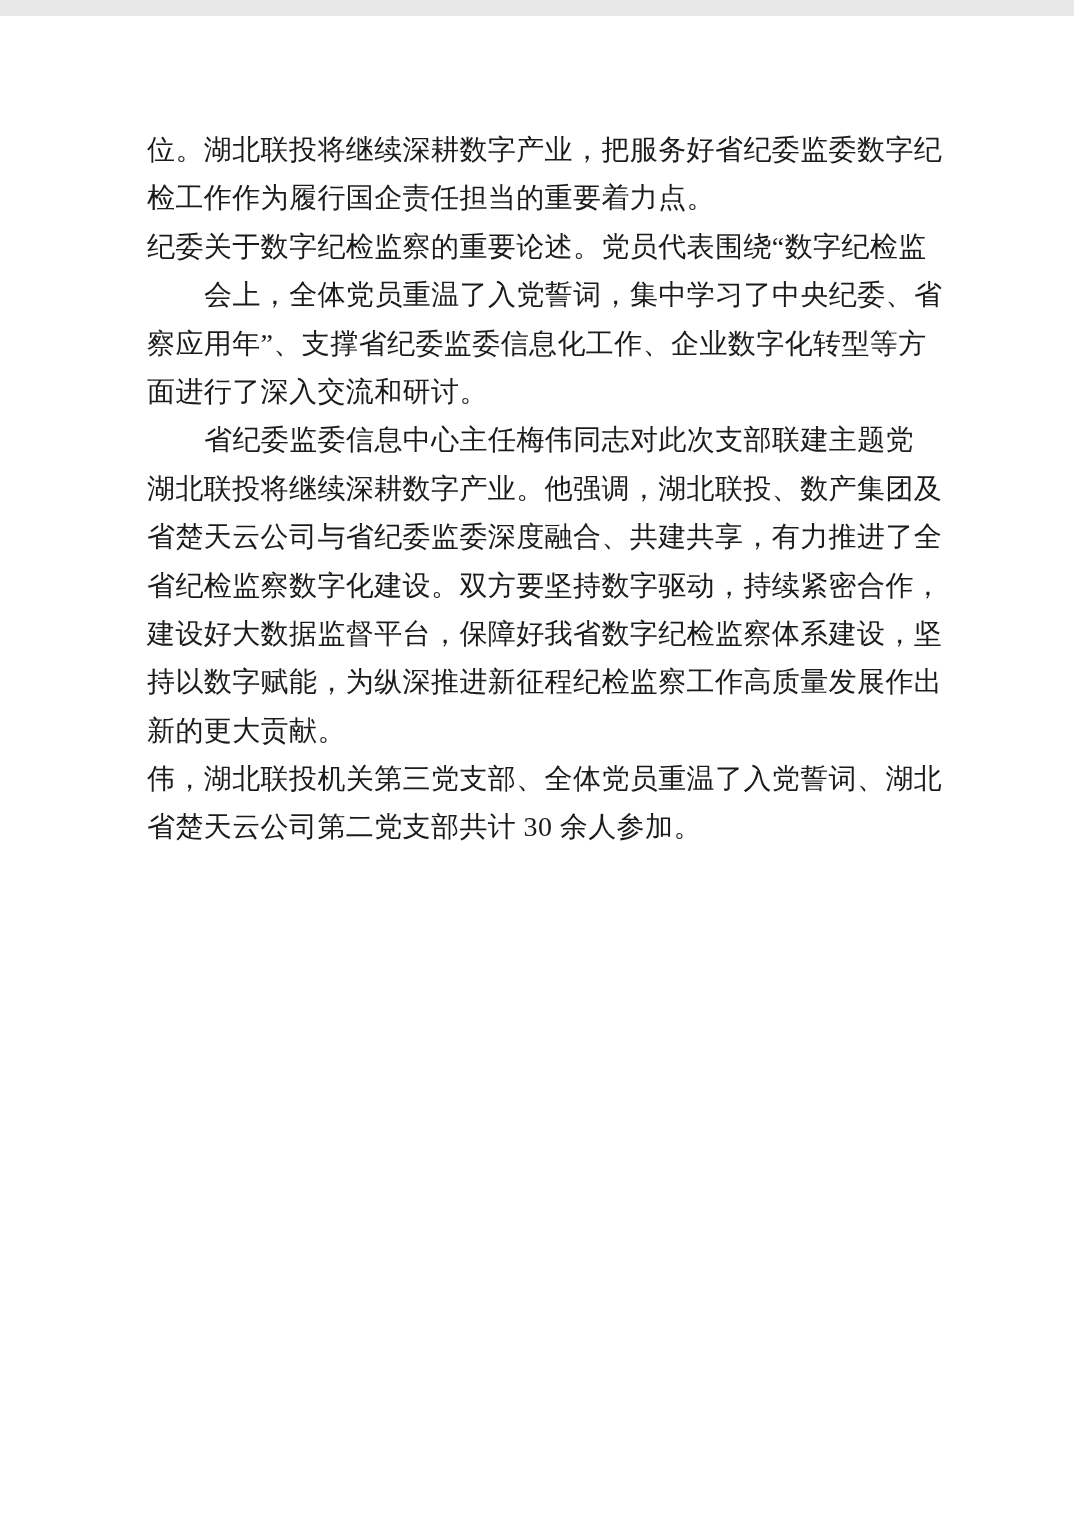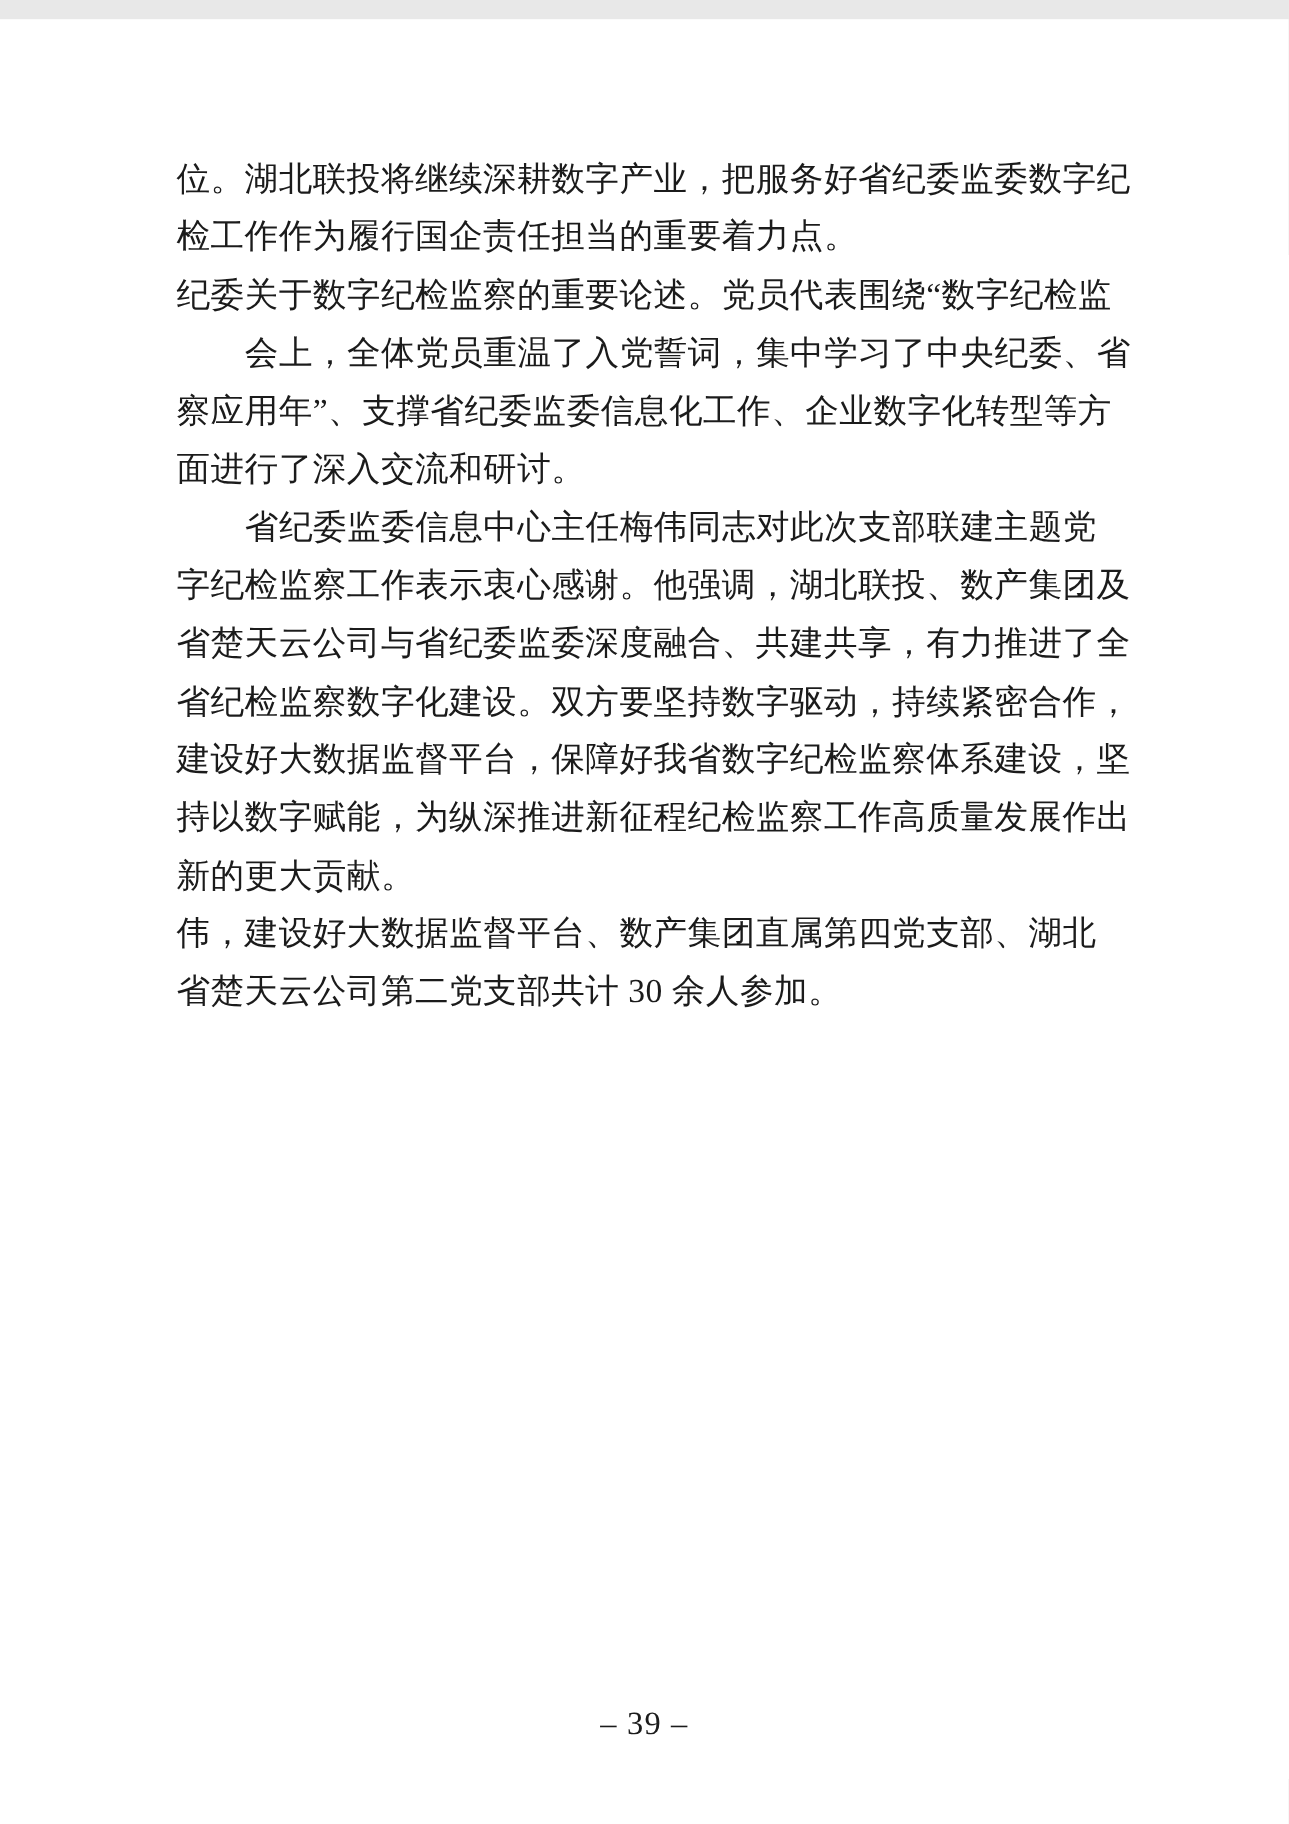--- a/index.html
+++ b/index.html
@@ -60,28 +60,25 @@
         <div class="text-line">检工作作为履行国企责任担当的重要着力点。</div>
       </div>
       <div class="paragraph">
         <div class="text-line">纪委关于数字纪检监察的重要论述。党员代表围绕“数字纪检监</div>
         <div class="text-line indent">会上，全体党员重温了入党誓词，集中学习了中央纪委、省</div>
         <div class="text-line">察应用年”、支撑省纪委监委信息化工作、企业数字化转型等方</div>
         <div class="text-line">面进行了深入交流和研讨。</div>
       </div>
       <div class="paragraph">
         <div class="text-line indent">省纪委监委信息中心主任梅伟同志对此次支部联建主题党</div>
-        <div class="text-line">字纪检监察工作表示衷心感谢。他强调，湖北联投、数产集团及</div>
+        <div class="text-line">湖北联投将继续深耕数字产业。他强调，湖北联投、数产集团及</div>
         <div class="text-line">省楚天云公司与省纪委监委深度融合、共建共享，有力推进了全</div>
         <div class="text-line">省纪检监察数字化建设。双方要坚持数字驱动，持续紧密合作，</div>
         <div class="text-line">建设好大数据监督平台，保障好我省数字纪检监察体系建设，坚</div>
         <div class="text-line">持以数字赋能，为纵深推进新征程纪检监察工作高质量发展作出</div>
         <div class="text-line">新的更大贡献。</div>
       </div>
       <div class="paragraph">
-        <div class="text-line">伟，建设好大数据监督平台、数产集团直属第四党支部、湖北</div>
+        <div class="text-line">伟，湖北联投机关第三党支部、全体党员重温了入党誓词、湖北</div>
         <div class="text-line">省楚天云公司第二党支部共计 30 余人参加。</div>
       </div>
     </div>
-  <div class="page-footer">
-    <span>– 39 –</span>
-  </div>
 </div>
 
 </body></html>

